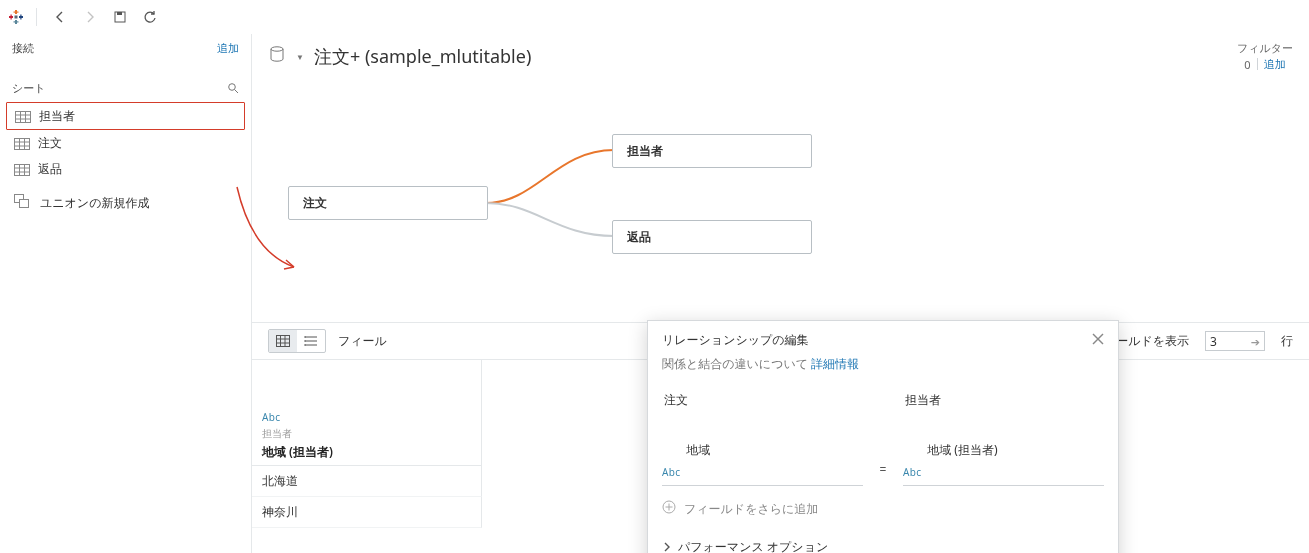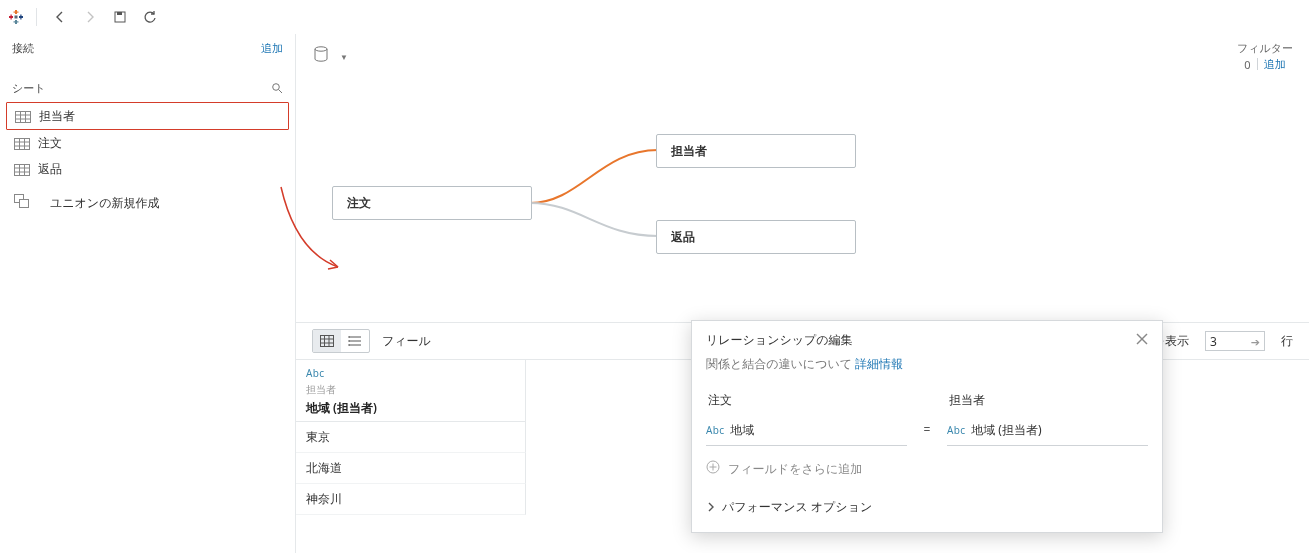--- a/index.html
+++ b/index.html
@@ -4,33 +4,33 @@
 <style>
   * { box-sizing: border-box; margin: 0; padding: 0; }
   html, body { width: 1309px; height: 553px; font-family: "Segoe UI", "Meiryo", system-ui, sans-serif; font-size: 12px; color: #333; background: #fff; overflow: hidden; }
   
   .topbar { height: 34px; display: flex; align-items: center; padding: 0 8px; gap: 8px; }
   .app-icon svg { display:block; }
   .vsep { width: 1px; height: 18px; background: #e1e4e7; margin: 0 4px; }
   .iconbtn { width: 22px; height: 22px; display:flex; align-items:center; justify-content:center; color:#555; border-radius:2px; }
   
   .columns { display:flex; height: calc(100% - 34px); }
-  .sidebar { width: 296px; border-right: 1px solid #e5e8ea; display:flex; flex-direction:column; }
+  .sidebar { width: 252px; border-right: 1px solid #e5e8ea; display:flex; flex-direction:column; }
   .side-section-hdr { display:flex; align-items:center; justify-content:space-between; padding: 6px 12px; font-size: 11px; color:#444; }
   .side-add { color:#1f77b4; font-size:11px; cursor:pointer; }
   .conn-item { margin: 0 10px; background: #eef1f3; border-left: 4px solid #5a6a78; padding: 6px 10px; }
   .conn-item .name { font-size:12px; color:#333; }
   .conn-item .type { font-size:10px; color:#888; }
   .sheets-hdr { display:flex; align-items:center; justify-content:space-between; padding: 18px 12px 6px; font-size:11px; color:#444; }
   .sheet-search svg { display:block; }
   .sheet-list { padding: 0 6px; }
   .sheet-item { display:flex; align-items:center; gap:8px; padding:4px 8px; font-size:12px; cursor:pointer;}
   .sheet-item.selected { border:1px solid #d43c2a; border-radius:1px; }
   .sheet-icon { width:16px; height:12px; }
-  .union-row { display:flex; align-items:center; gap:20px; padding:12px 14px; font-size:12px; }
+  .union-row { display:flex; align-items:center; gap:10px; padding:12px 14px; font-size:12px; }
   
   .main { flex:1; position:relative; display:flex; flex-direction:column; }
   .ds-header { display:flex; align-items:center; padding: 6px 16px 0; gap:10px; }
   .ds-title { font-size:18px; color:#333; font-weight:400;}
   .filters-box { margin-left:auto; text-align:center; font-size:11px; color:#666; }
   .filters-box .row2 { display:flex; align-items:center; gap:6px; justify-content:center; }
   .filters-box .add { color:#1f77b4; cursor:pointer; }
   .filters-box .divider { width:1px; height:12px; background:#d0d4d8; }
   .canvas { flex:0 0 250px; position:relative; }
   .node { position:absolute; width:200px; height:34px; border:1px solid #b8bfc4; background:#fff; display:flex; align-items:center; padding:0 14px; font-size:12px; font-weight:600; border-radius:2px; }
@@ -45,21 +45,21 @@
   .sort-lbl { font-size:12px; }
   .right-opts { margin-left:auto; display:flex; align-items:center; gap:16px; }
   .chk { display:flex; align-items:center; gap:6px; font-size:12px; }
   .chk input { width:13px; height:13px; }
   .rows-input { width:60px; height:20px; border:1px solid #c7ccd0; padding:0 4px; font-size:12px; display:flex; align-items:center; justify-content:space-between; }
   .rows-arrow { color:#999; font-size:11px; }
   .rows-suffix { font-size:12px; }
   
   .grid-wrap { border-top:1px solid #e5e8ea; }
   .col-header-cell { width:230px; border-right:1px solid #e5e8ea; border-bottom:1px solid #e5e8ea; padding: 6px 10px 4px; }
-  .type-abc { font-size:10px; color:#3a87ad; letter-spacing:0.3px; }
+  .type-abc { font-size:10px; color:#3a87ad; letter-spacing:0.3px;margin-top:44px; }
   .table-name { font-size:10px; color:#999; margin-top:2px;}
   .field-name { font-size:12px; color:#222; font-weight:600; margin-top:2px;}
   .data-row { width:230px; border-right:1px solid #e5e8ea; border-bottom:1px solid #f1f3f4; padding:6px 10px; font-size:12px; }
   
   .dialog { position:absolute; left:395px; top:286px; width:472px; background:#fff; border:1px solid #d6d9dc; box-shadow:0 4px 18px rgba(0,0,0,0.18); z-index:50; }
   .dialog-hdr { display:flex; align-items:center; justify-content:space-between; padding:10px 14px 2px; }
   .dialog-title { font-size:12px; color:#333; }
   .dialog-close { cursor:pointer; color:#888; }
   .dialog-sub { padding: 4px 14px 12px; font-size:12px; color:#777; }
   .dialog-sub a { color:#1f77b4; text-decoration:none; font-weight:500; }
@@ -175,20 +175,21 @@
 
   <div class="main">
     <div class="ds-header">
       <span>
         <svg width="18" height="18" viewBox="0 0 18 18">
             <ellipse cx="9" cy="4" rx="6" ry="2.2" stroke="#777" fill="none"></ellipse>
             <path d="M3 4 V14 a6 2.2 0 0 0 12 0 V4" stroke="#777" fill="none"></path>
           </svg>
       </span>
       <span style="font-size:8px;color:#777;">▼</span>
+      <span class="ds-title">注文+ (sample_mlutitable)</span>
       <div class="filters-box">
         <div>フィルター</div>
         <div class="row2">
           <span>0</span>
           <span class="divider"></span>
           <span class="add">追加</span>
         </div>
       </div>
     </div>
 
@@ -255,21 +256,20 @@
         <span class="rows-suffix">行</span>
       </div>
     </div>
 
     <div class="grid-wrap">
       <div class="col-header-cell">
         <div class="type-abc">Abc</div>
         <div class="table-name">担当者</div>
         <div class="field-name">地域 (担当者)</div>
       </div>
-      <div class="data-row">東京</div>
       <div class="data-row">北海道</div>
       <div class="data-row">神奈川</div>
     </div>
 
     <div class="dialog">
       <div class="dialog-hdr">
         <span class="dialog-title">リレーションシップの編集</span>
         <span class="dialog-close">
           <svg width="12" height="12" viewBox="0 0 12 12">
               <line x1="1" y1="1" x2="11" y2="11" stroke="#888" stroke-width="1.4"></line>

